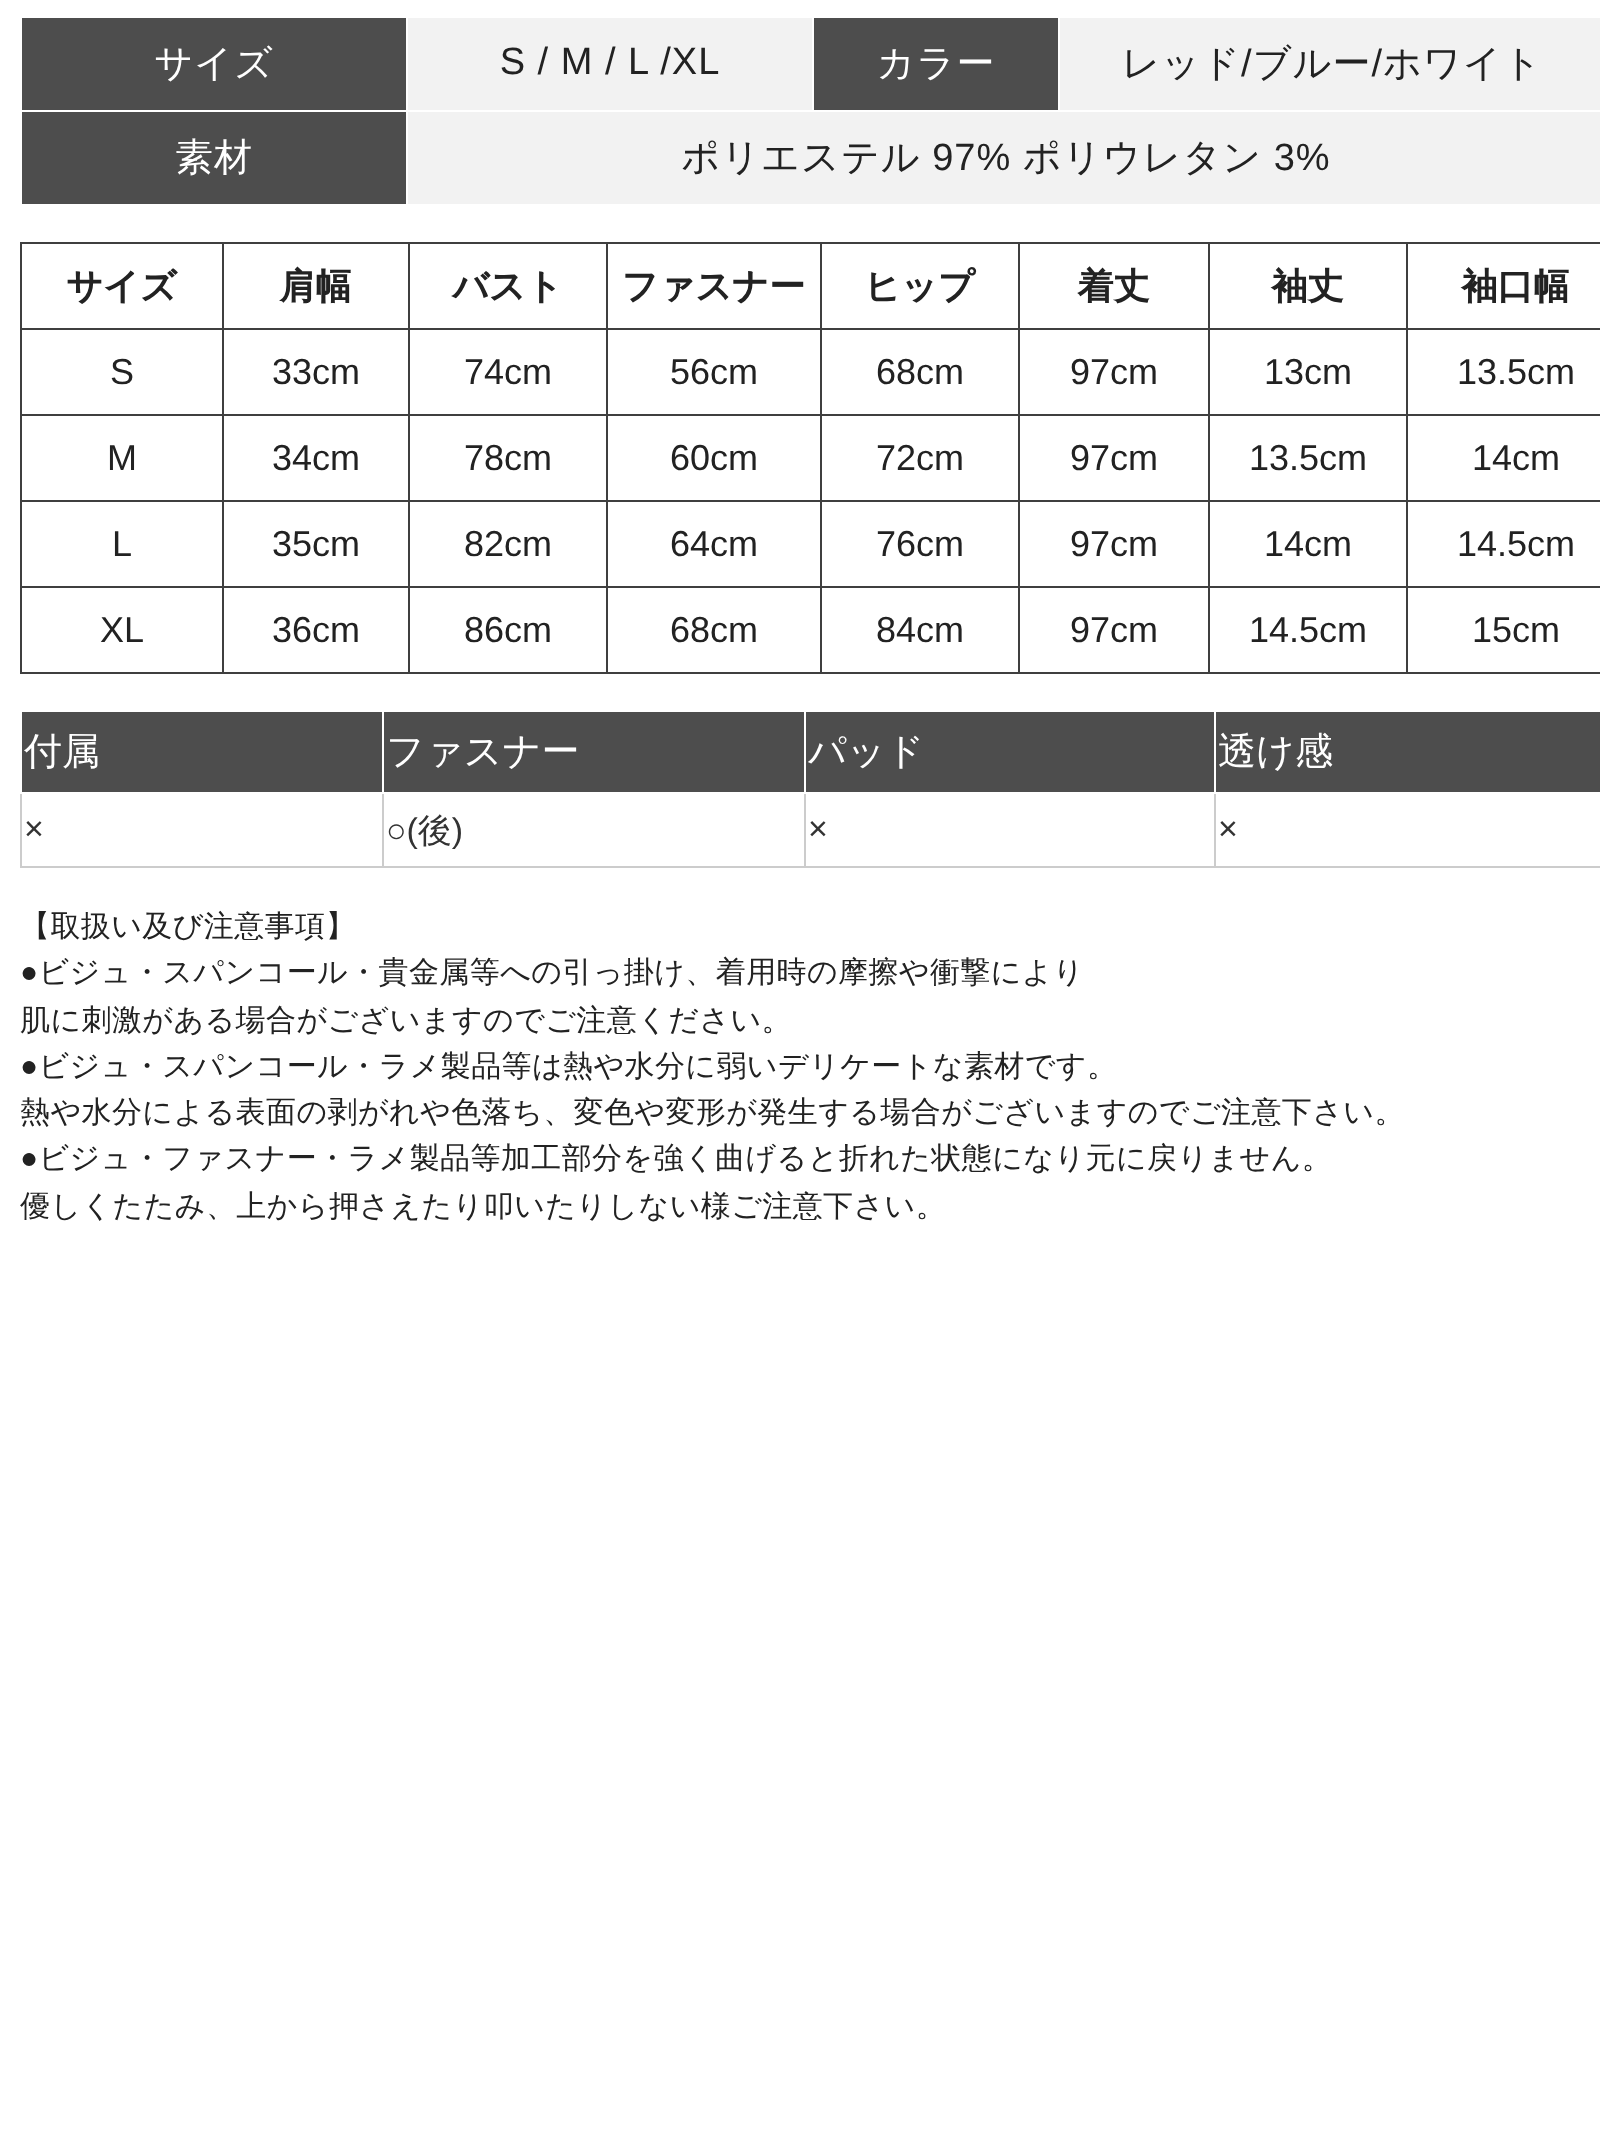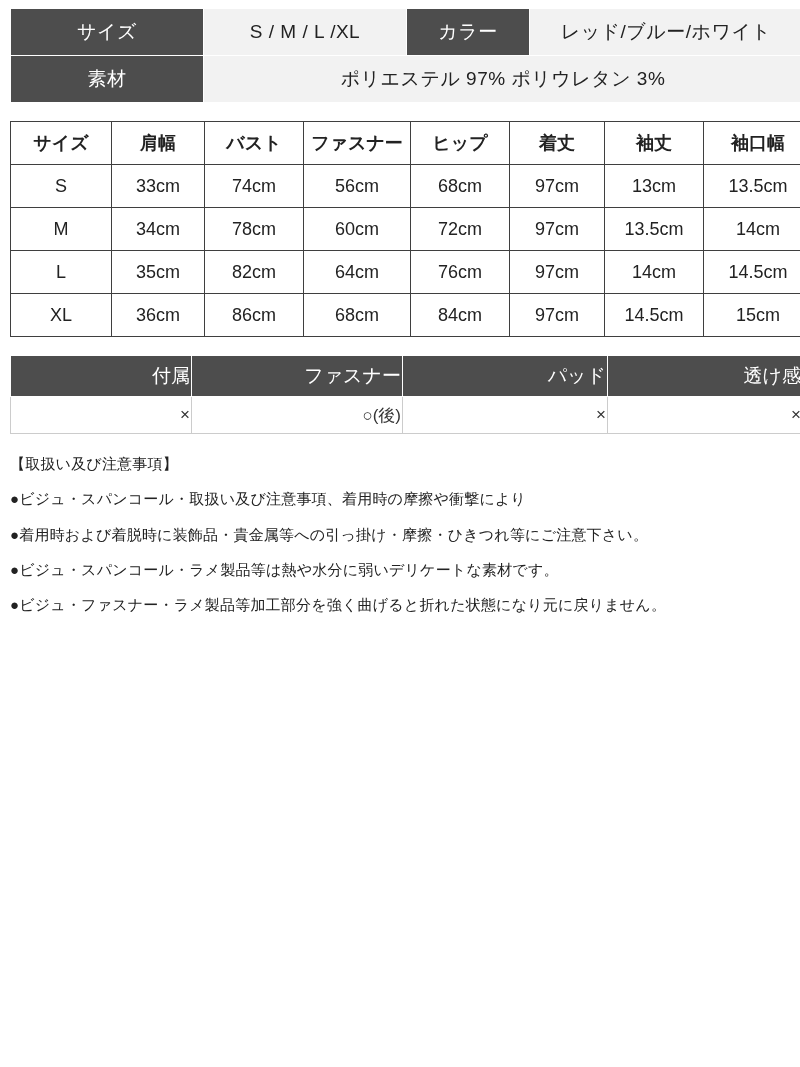--- a/index.html
+++ b/index.html
@@ -70,21 +70,21 @@
 
   
   .attr-table {
     border-collapse: collapse;
     width: 780px;
     table-layout: fixed;
   }
   .attr-table td {
     border: 1px solid #ffffff;
     height: 38px;
-    text-align: right;
+    text-align: left;
     vertical-align: middle;
     font-size: 19px;
   }
   .attr-table td.valcell {
     border: 1px solid #cccccc;
     background: #ffffff;
     height: 34px;
     font-size: 17px;
     color: #333333;
   }
@@ -93,21 +93,21 @@
     color: #ffffff;
   }
 
   .notes {
     margin-top: 18px;
     font-size: 15px;
     line-height: 1.55;
     color: #222222;
     letter-spacing: 0.2px;
   }
-  .notes .line { white-space: pre; margin-top: 12px; }
+  .notes .line { white-space: pre; }
 </style>
 </head>
 <body>
 
 <div class="page">
 
   <table class="spec-table">
     <tbody>
       <tr>
         <td class="hdr" style="width:190px">サイズ</td>
@@ -196,19 +196,21 @@
         <td class="valcell">○(後)</td>
         <td class="valcell">×</td>
         <td class="valcell">×</td>
       </tr>
     </tbody>
   </table>
 
 
   <div class="notes">
     <div class="line">【取扱い及び注意事項】</div>
-    <div class="line">●ビジュ・スパンコール・取扱い及び注意事項、着用時の摩擦や衝撃により</div>
-    <div class="line">●着用時および着脱時に装飾品・貴金属等への引っ掛け・摩擦・ひきつれ等にご注意下さい。</div>
+    <div class="line">●ビジュ・スパンコール・貴金属等への引っ掛け、着用時の摩擦や衝撃により</div>
+    <div class="line">肌に刺激がある場合がございますのでご注意ください。</div>
     <div class="line">●ビジュ・スパンコール・ラメ製品等は熱や水分に弱いデリケートな素材です。</div>
+    <div class="line">熱や水分による表面の剥がれや色落ち、変色や変形が発生する場合がございますのでご注意下さい。</div>
     <div class="line">●ビジュ・ファスナー・ラメ製品等加工部分を強く曲げると折れた状態になり元に戻りません。</div>
+    <div class="line">優しくたたみ、上から押さえたり叩いたりしない様ご注意下さい。</div>
   </div>
 
 </div>
 
 </body></html>

